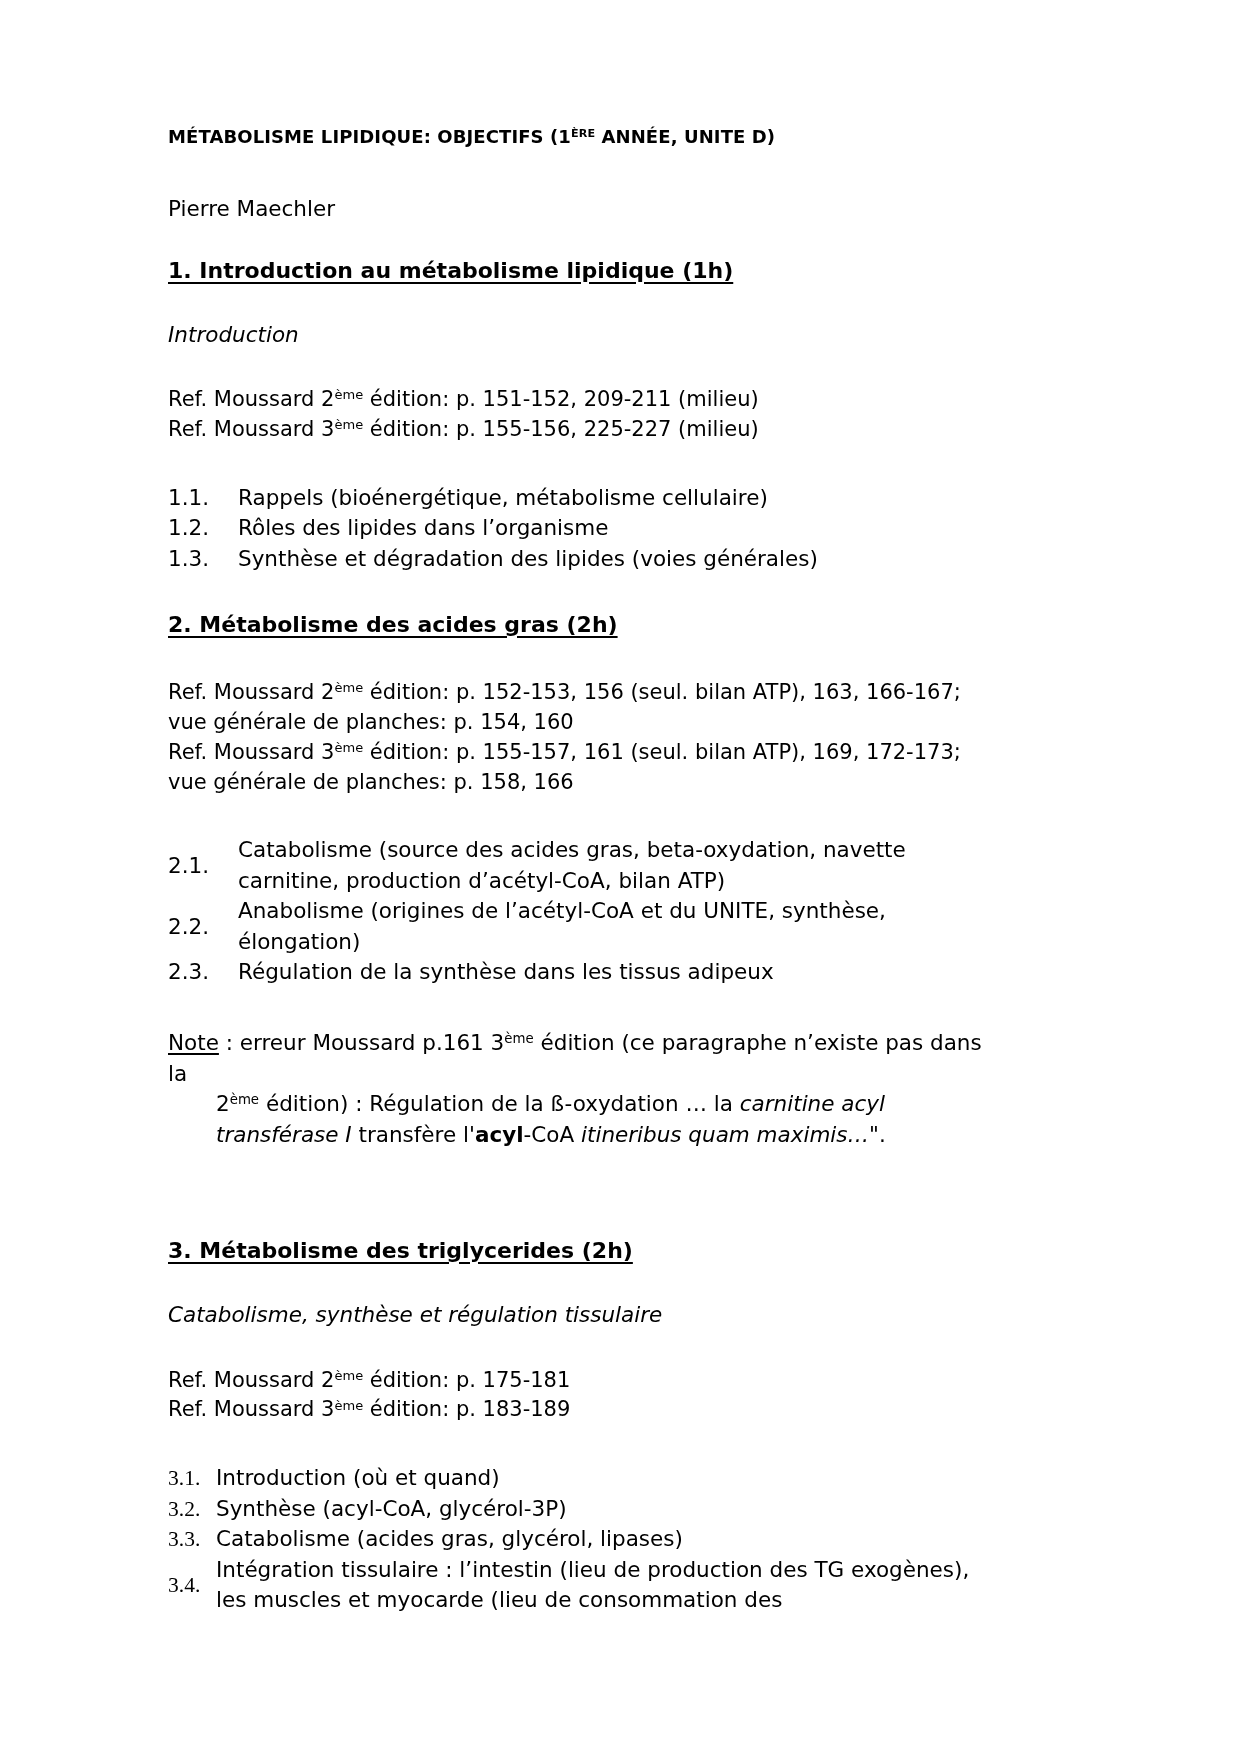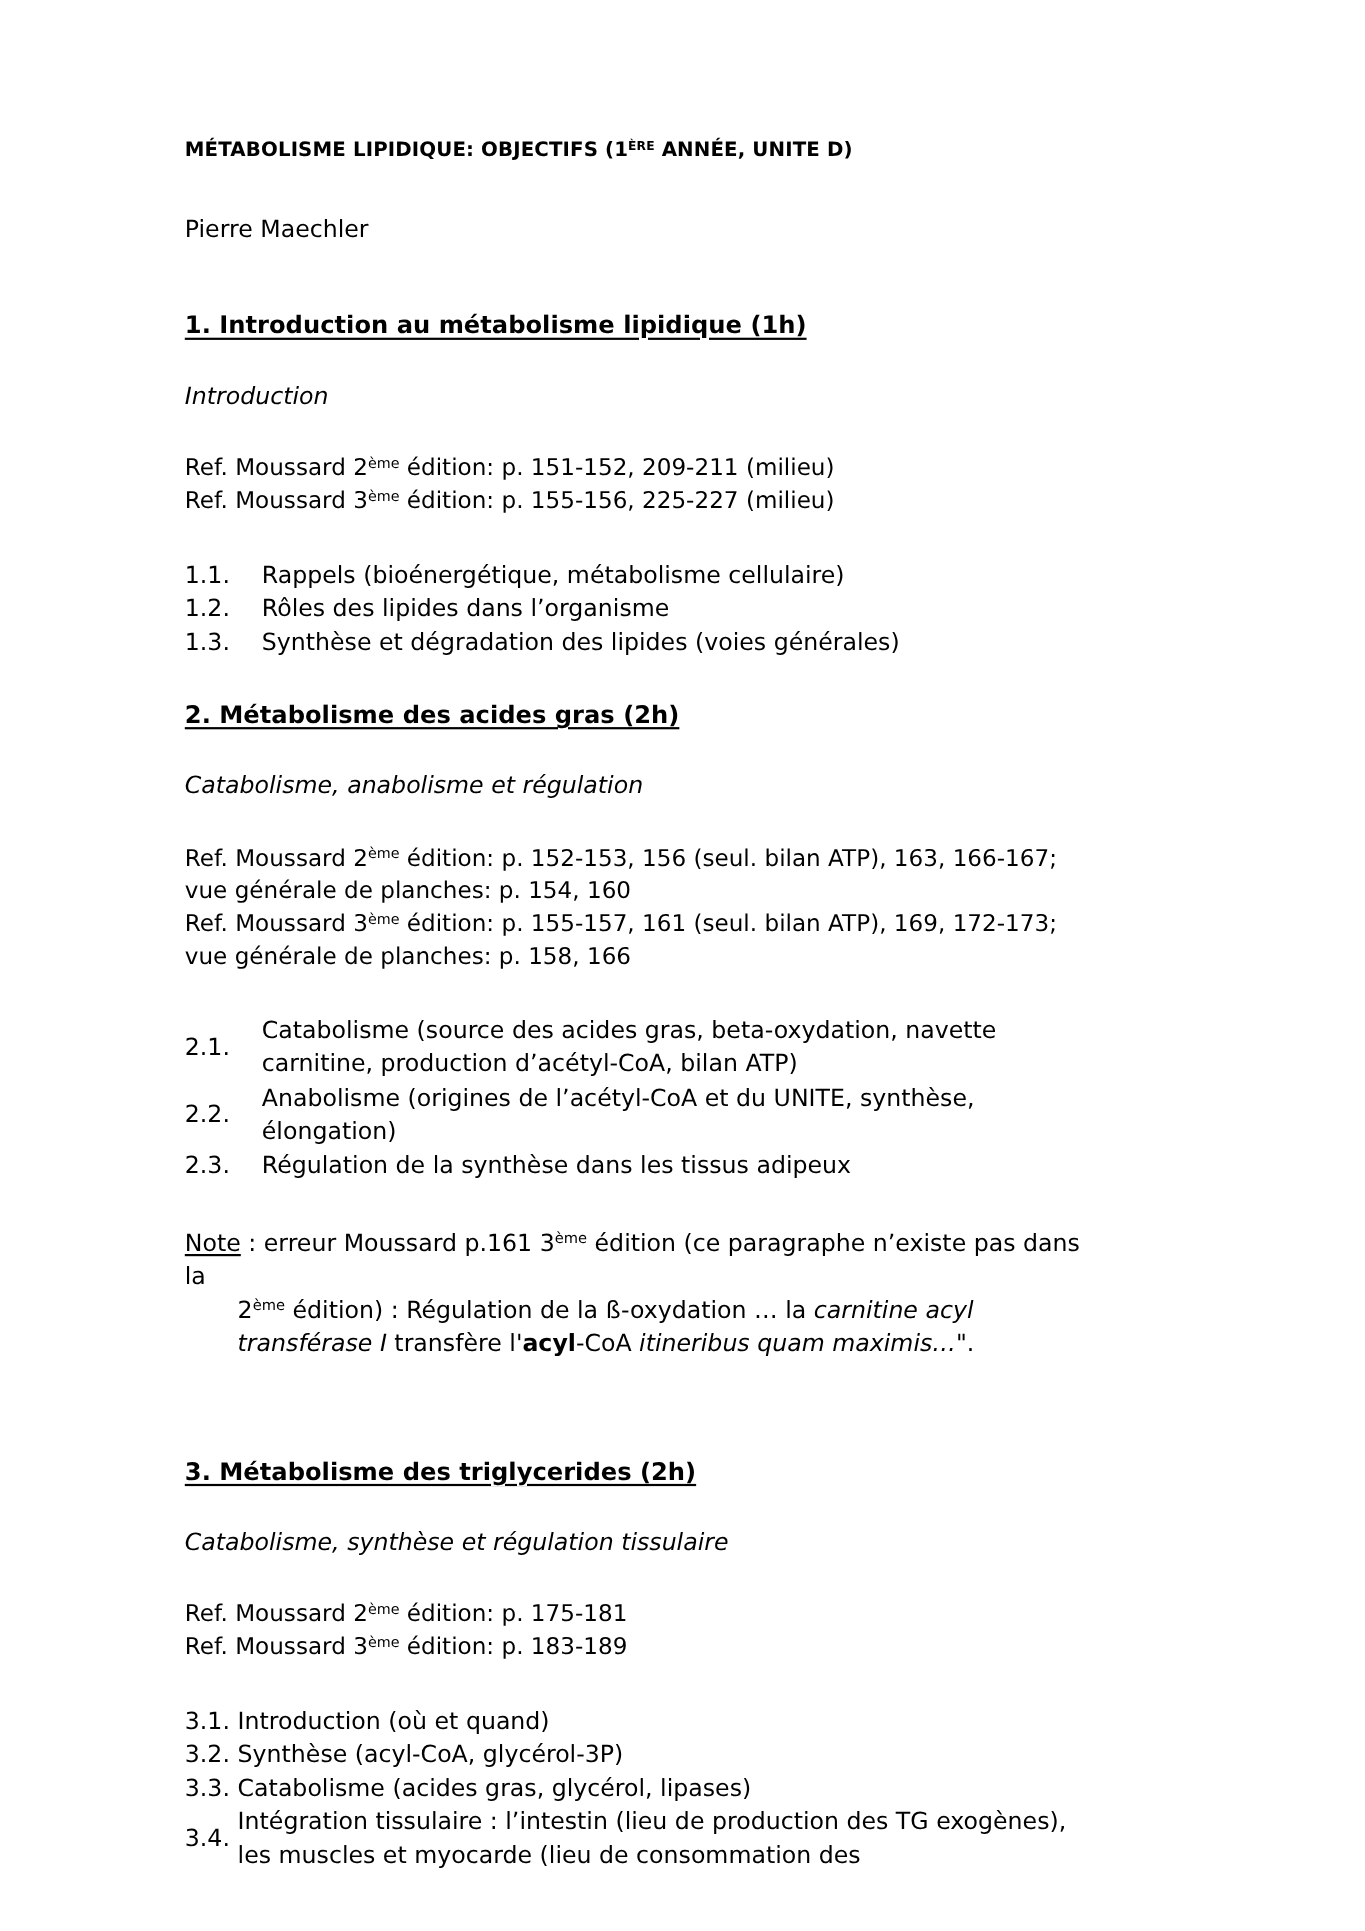--- a/index.html
+++ b/index.html
@@ -31,21 +31,21 @@
   
   .title {
     font-weight: bold;
     font-size: 18px;
     letter-spacing: 0.1px;
     margin: 0 0 52px 0;
     white-space: nowrap;
   }
   .author {
     font-size: 21.5px;
-    margin: 0 0 66px 0;
+    margin: 0 0 40px 0;
   }
   .section-head {
     font-weight: bold;
     font-size: 22px;
     text-decoration: underline;
     text-underline-offset: 4px;
     margin: 0 0 42px 0;
   }
   .subtitle {
     font-style: italic;
@@ -73,21 +73,21 @@
     line-height: 1.42;
   }
   .li .num {
     flex: 0 0 auto;
     width: 70px;
   }
   .li .txt {
     flex: 1 1 auto;
   }
   
-  .li.tight .num { width: 48px; }
+  .li.tight .num { width: 48px; font-family: Liberation Serif, serif; }
 
   
   .note {
     margin: 0 0 36px 0;
     font-size: 21.5px;
     line-height: 1.42;
   }
   .note .note-first {
     text-indent: 0;
   }
@@ -135,21 +135,20 @@
           <span class="num">1.2.</span>
           <span class="txt">Rôles des lipides dans l’organisme</span>
         </div>
       <div class="li">
           <span class="num">1.3.</span>
           <span class="txt">Synthèse et dégradation des lipides (voies générales)</span>
         </div>
     </div>
 
     <h2 class="section-head">2. Métabolisme des acides gras (2h)</h2>
-    <p class="subtitle">Catabolisme, anabolisme et régulation</p>
 
     <div class="refblock">
       <div class="refline wrap"><span>Ref. Moussard 2</span><sup>ème</sup><span> édition: p. 152-153, 156 (seul. bilan ATP), 163, 166-167; vue générale de planches: p. 154, 160</span></div>
       <div class="refline wrap"><span>Ref. Moussard 3</span><sup>ème</sup><span> édition: p. 155-157, 161 (seul. bilan ATP), 169, 172-173; vue générale de planches: p. 158, 166</span></div>
     </div>
 
     <div class="list">
       <div class="li">
           <span class="num">2.1.</span>
           <span class="txt">Catabolisme (source des acides gras, beta-oxydation, navette carnitine, production d’acétyl-CoA, bilan ATP)</span>

